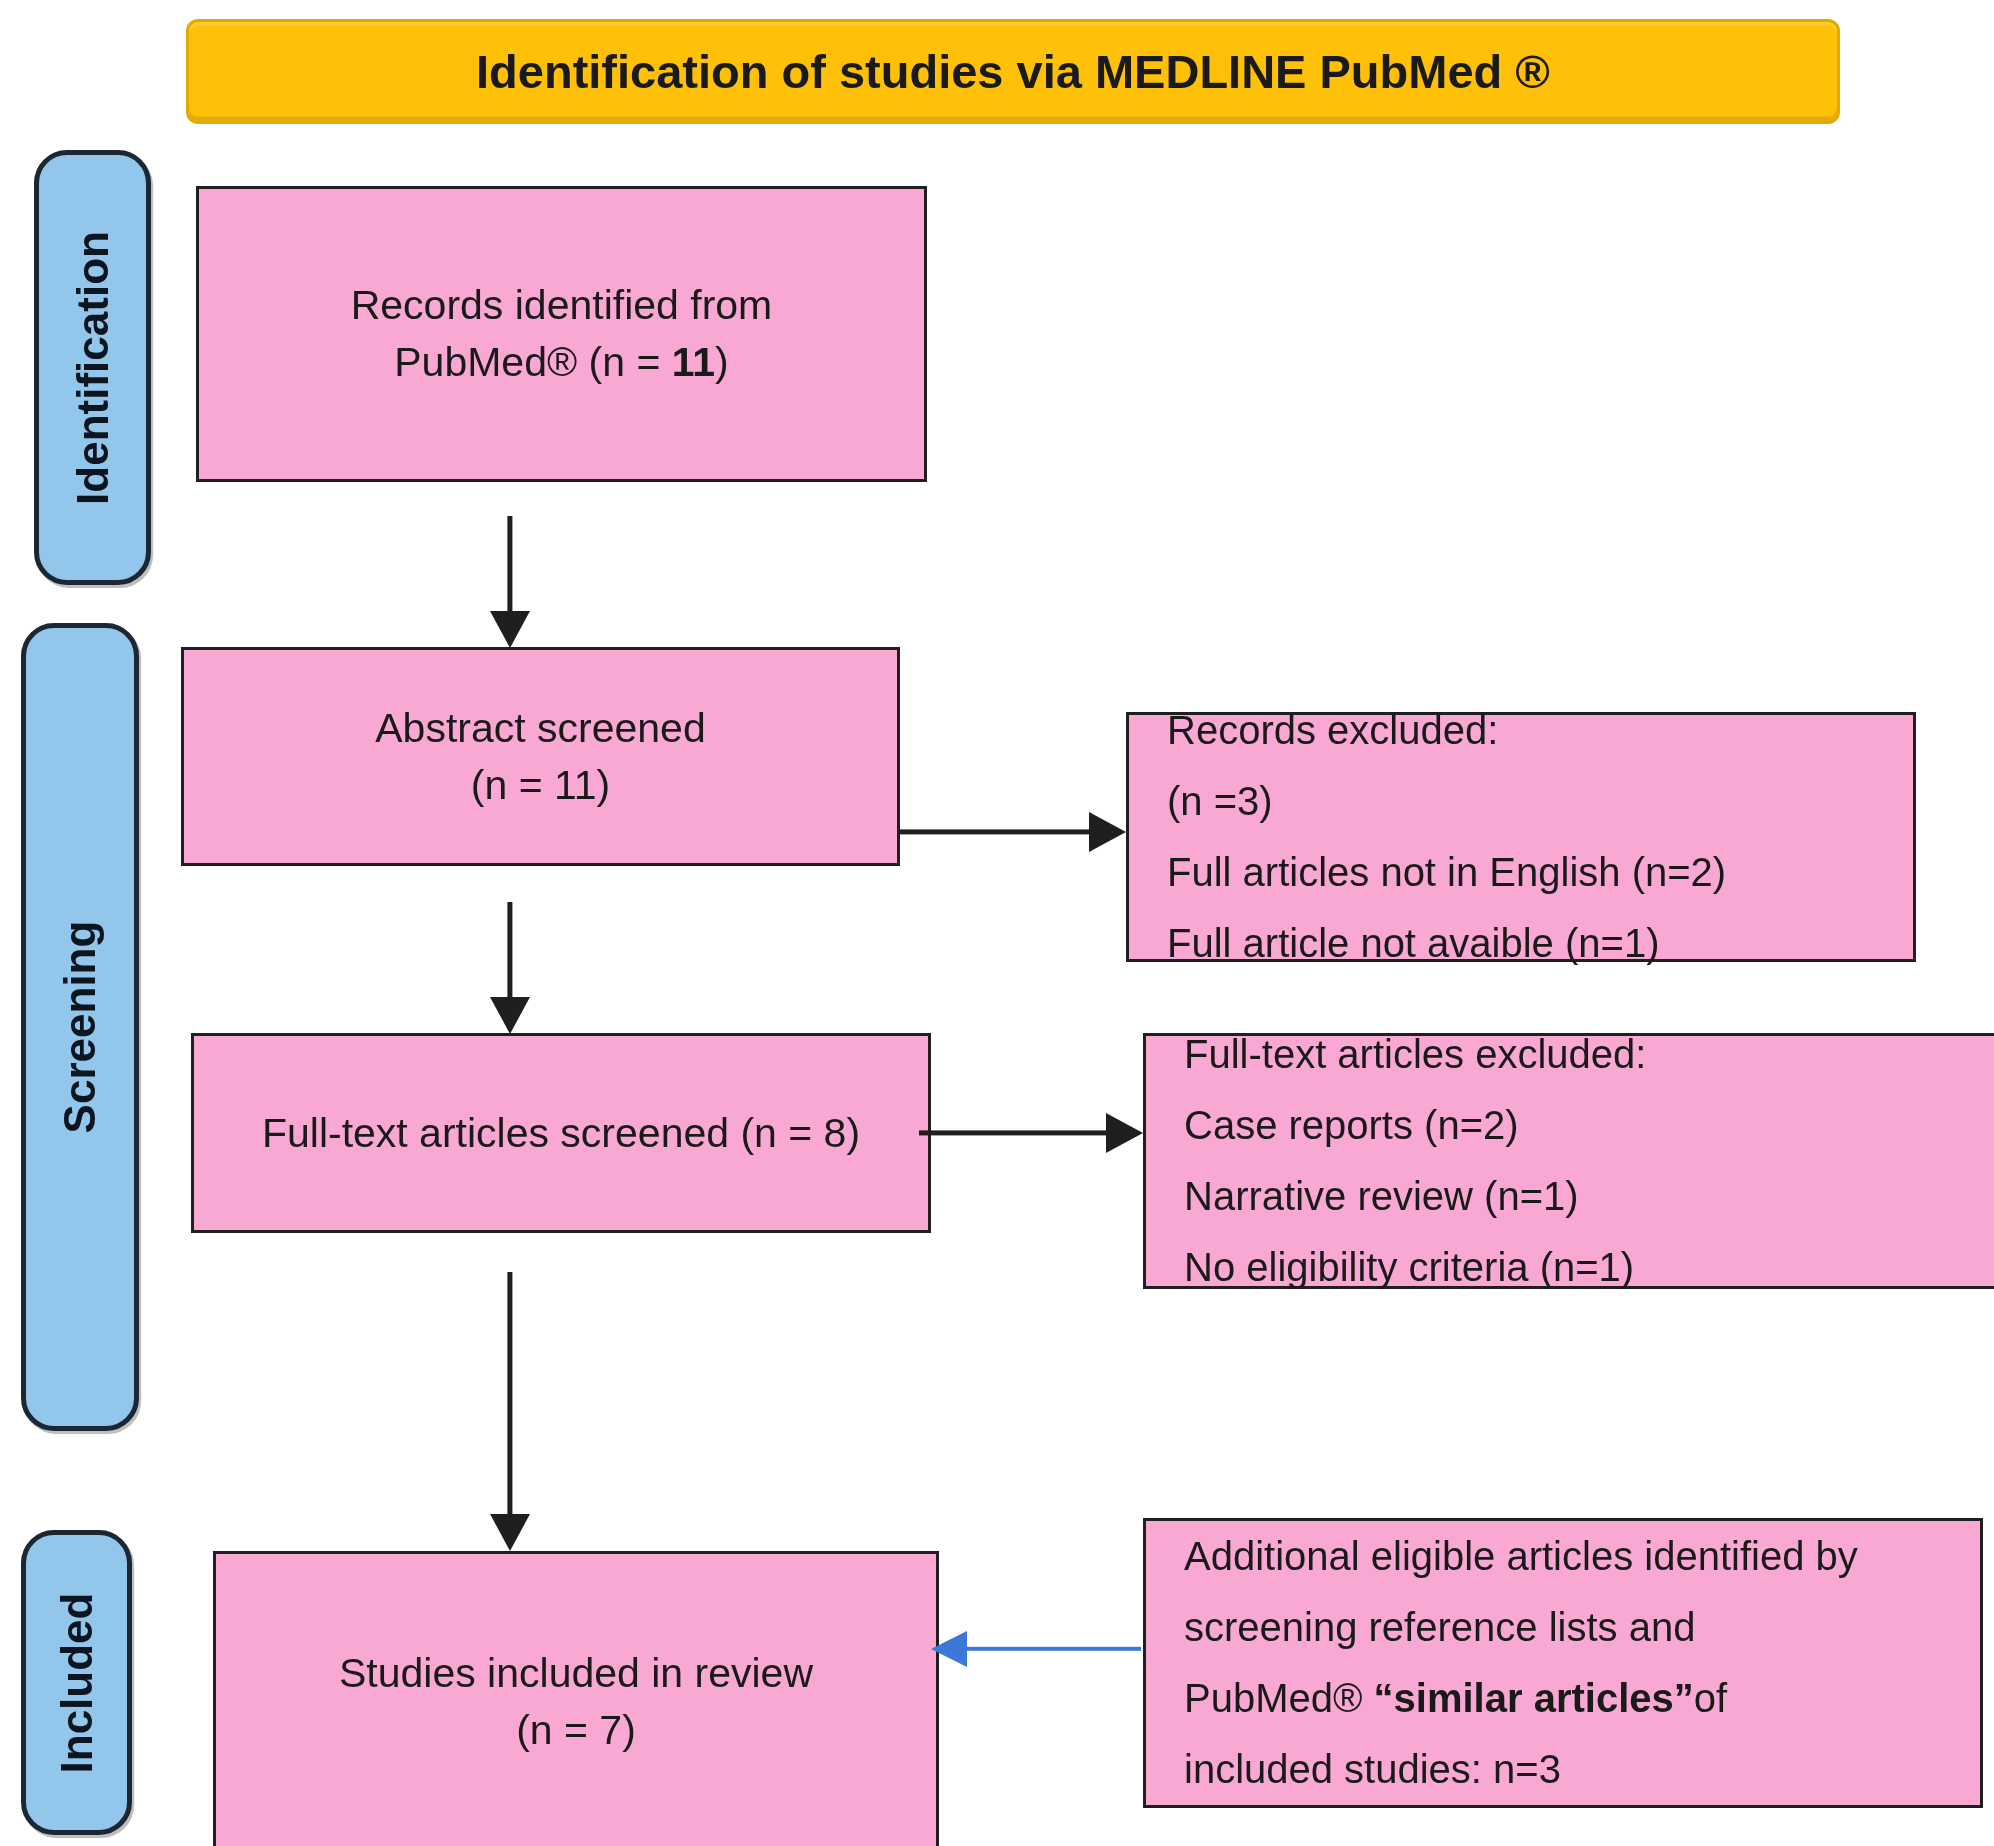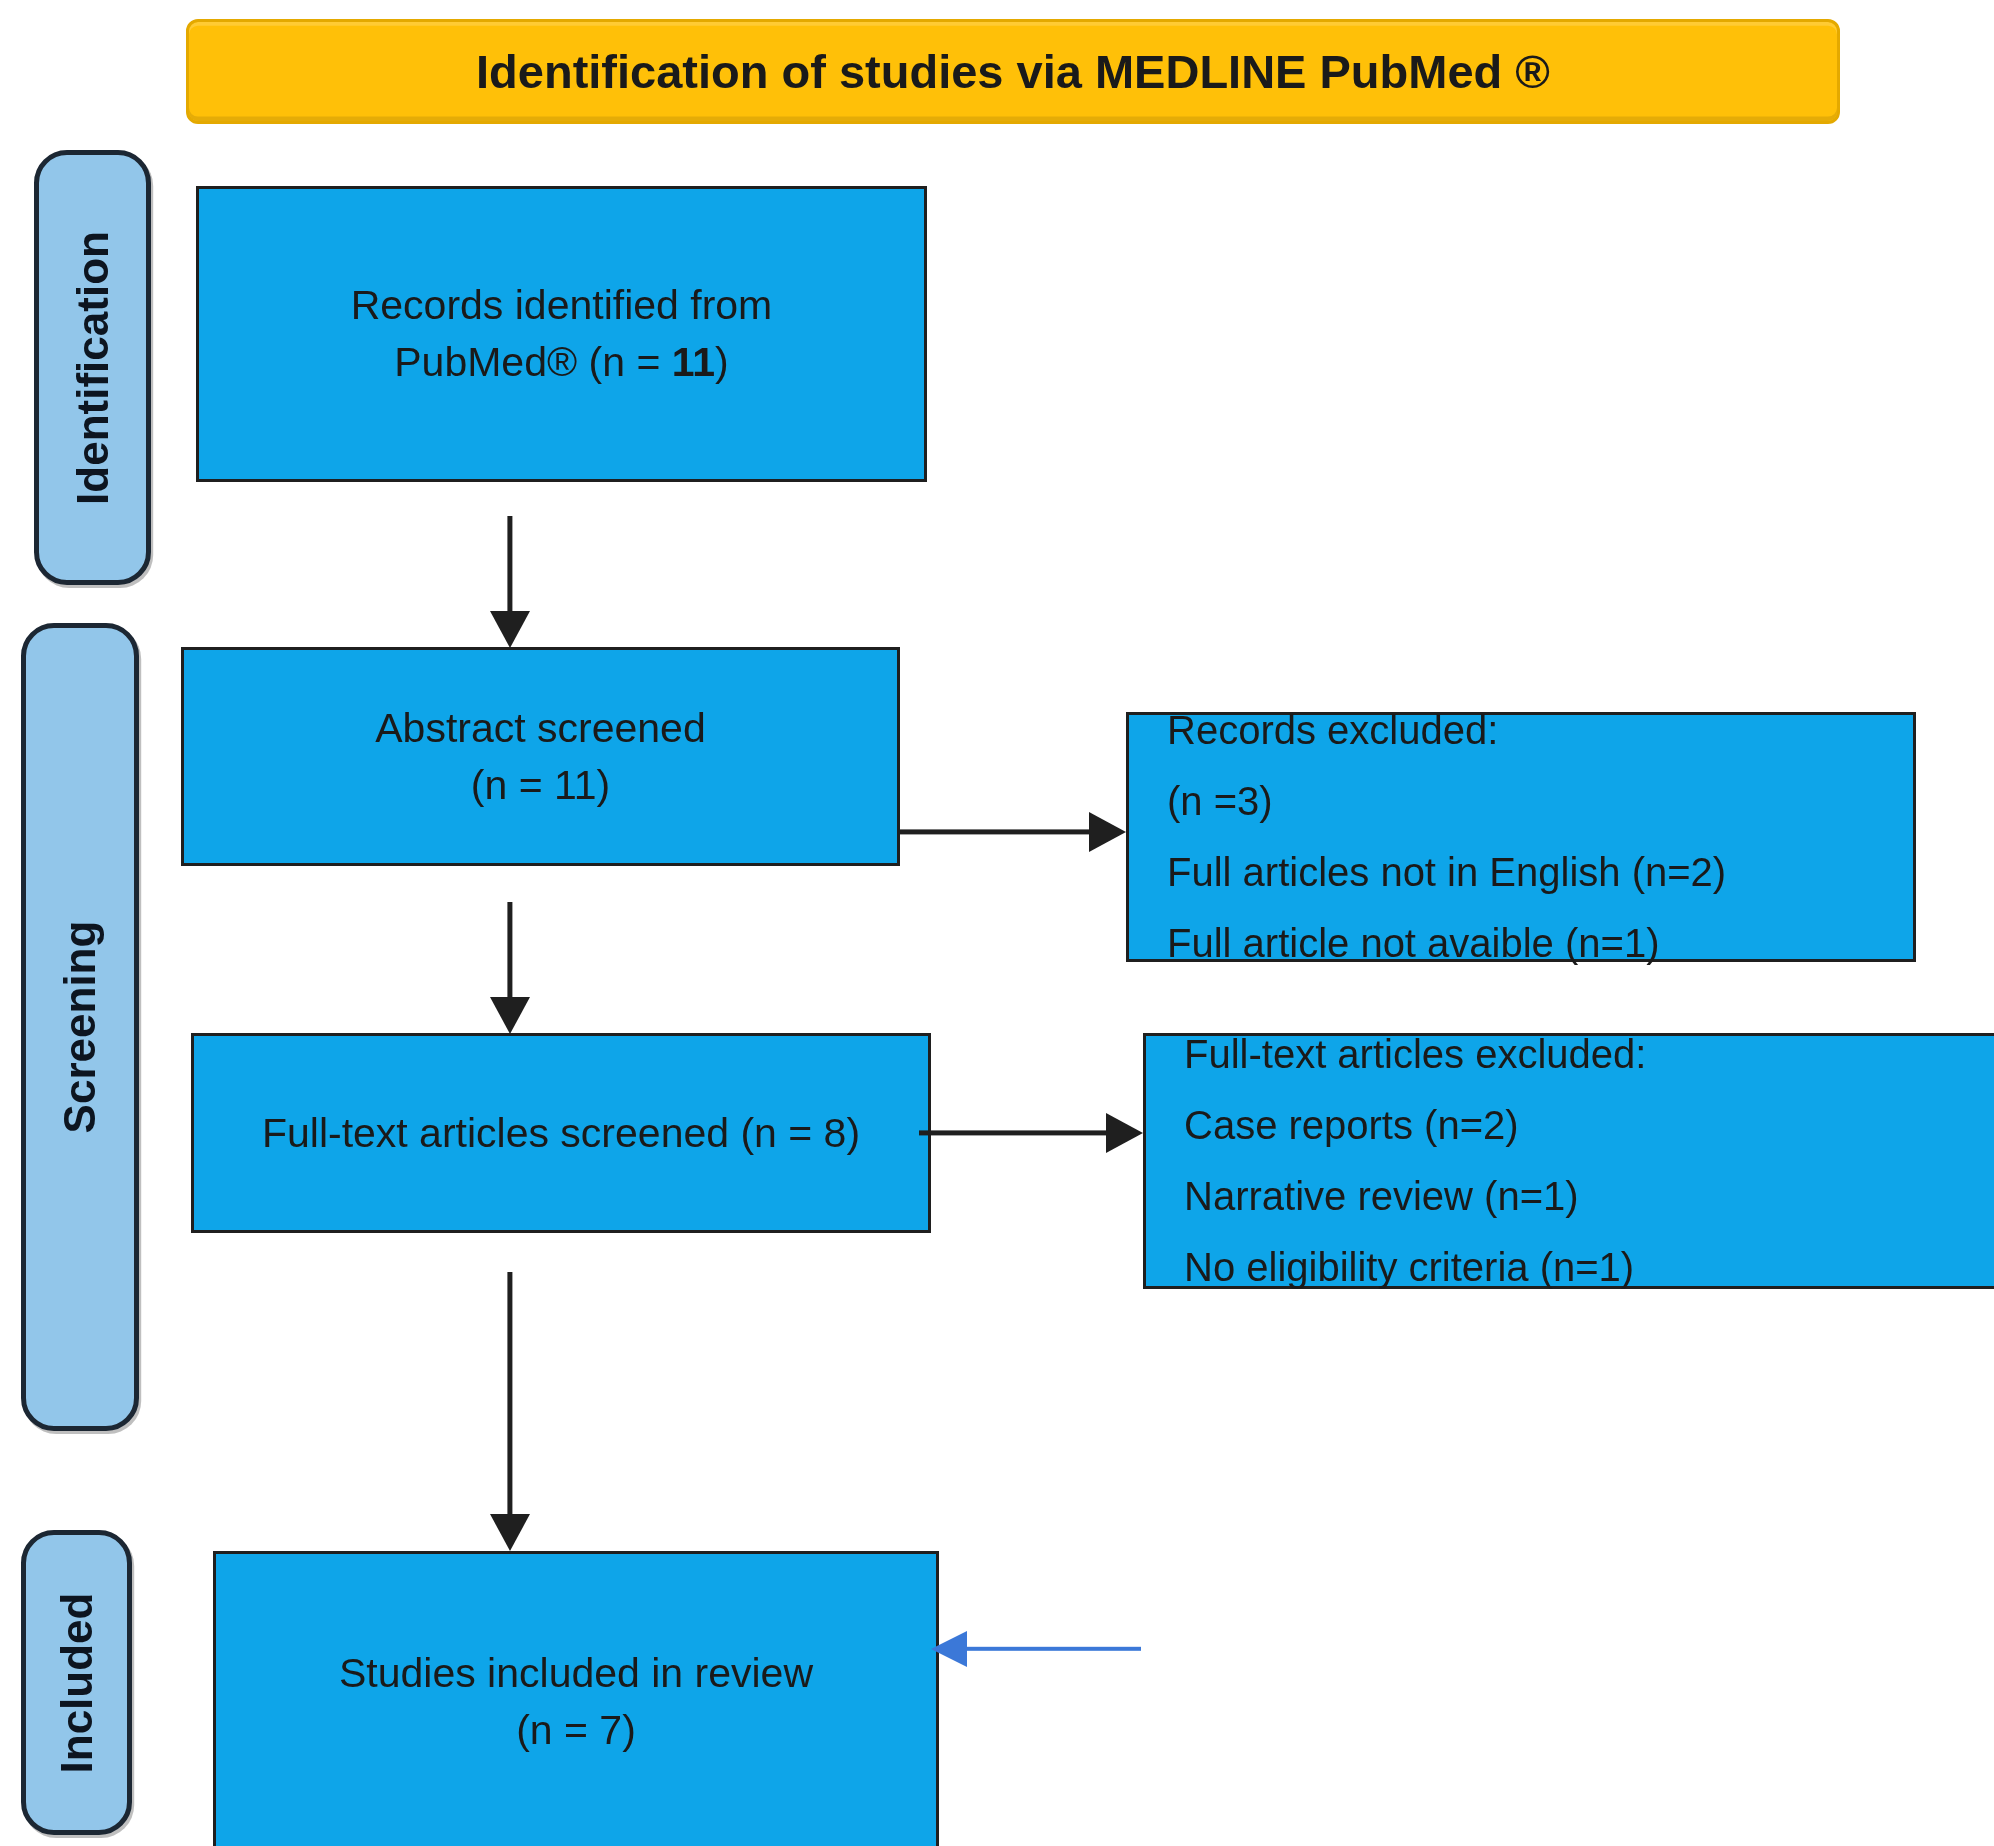--- a/index.html
+++ b/index.html
@@ -32,21 +32,21 @@
   .stage .vtxt{
     position:absolute;top:50%;left:50%;
     transform:translate(-50%,-50%) rotate(-90deg);
     white-space:nowrap;font-weight:bold;font-size:44px;color:#0d1520;
   }
   .lbl-ident{left:34px;top:150px;width:117px;height:435px}
   .lbl-screen{left:21px;top:623px;width:118px;height:808px}
   .lbl-incl{left:21px;top:1530px;width:111px;height:305px}
   
   .fbox{
-    position:absolute;background:#0ea5e9;border:3.7px solid var(--box-border);
+    position:absolute;background:#f9a8d4;border:3.7px solid var(--box-border);
     box-sizing:border-box;display:flex;flex-direction:column;
     justify-content:center;align-items:center;text-align:center;
     font-size:41px;line-height:1.38;
   }
   .fbox .ln{white-space:nowrap;}
   .fbox.left-al{align-items:flex-start;text-align:left;padding:15px 22px 15px 38px;gap:16px;}
   .bx-records{left:196px;top:186px;width:731px;height:296px}
   .bx-abstract{left:181px;top:647px;width:719px;height:219px}
   .bx-fulltext{left:191px;top:1033px;width:740px;height:200px}
   .bx-included{left:213px;top:1551px;width:726px;height:301px}
@@ -117,20 +117,26 @@
     <div class="ln">Full article not avaible (n=1)</div>
   </div>
 
   <div class="fbox left-al bx-excl2">
     <div class="ln">Full-text articles excluded:</div>
     <div class="ln">Case reports (n=2)</div>
     <div class="ln">Narrative review (n=1)</div>
     <div class="ln">No eligibility criteria (n=1)</div>
   </div>
 
+  <div class="fbox left-al bx-additional">
+    <div class="ln">Additional eligible articles identified by</div>
+    <div class="ln">screening reference lists and</div>
+    <div class="ln"><span>PubMed® </span><b>“similar articles”</b><span>of</span></div>
+    <div class="ln">included studies: n=3</div>
+  </div>
 
   <div class="arrow arrow-down ar-v1">
     <span class="shaft"></span>
     <span class="head"></span>
   </div>
   <div class="arrow arrow-down ar-v2">
     <span class="shaft"></span>
     <span class="head"></span>
   </div>
   <div class="arrow arrow-down ar-v3">

